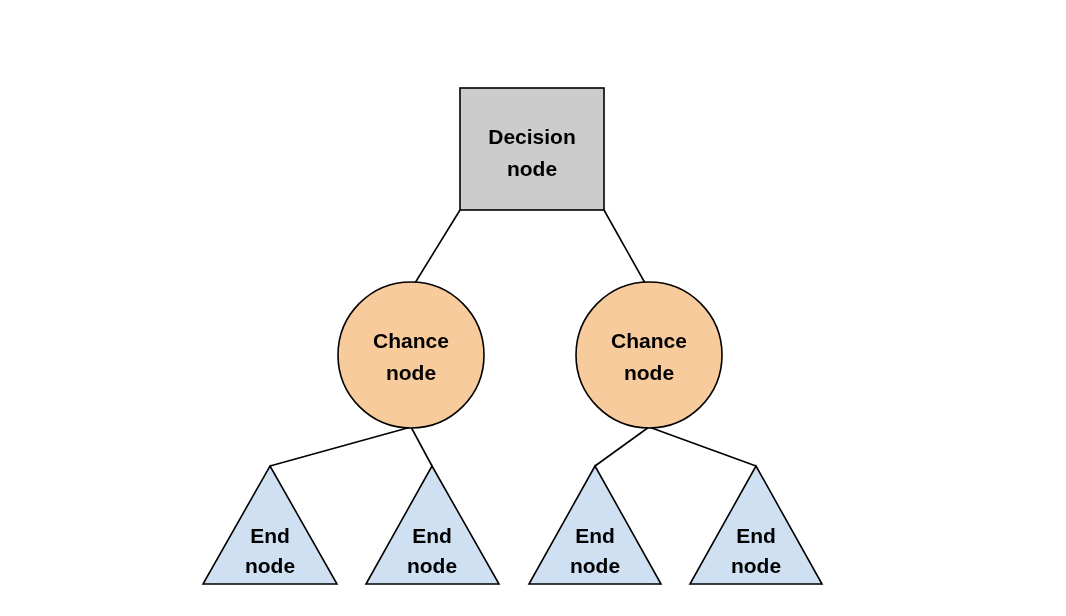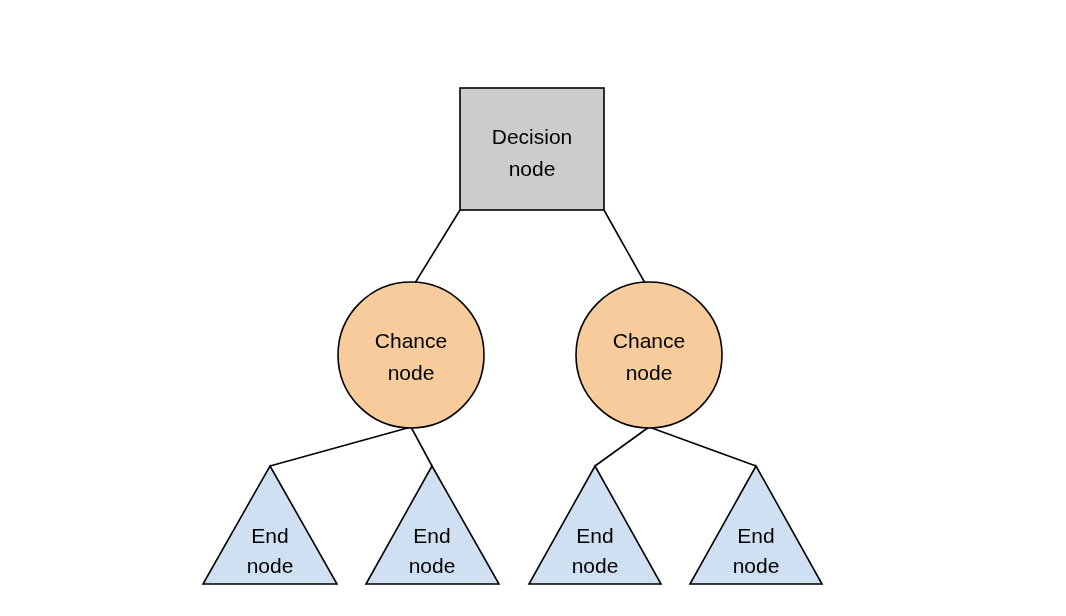--- a/index.html
+++ b/index.html
@@ -9,20 +9,21 @@
   }
   body {
     font-family: "Liberation Sans", sans-serif;
   }
   #canvas {
     position: relative;
     width: 1066px;
     height: 616px;
     background: #ffffff;
     overflow: hidden;
+    font-weight: bold;
   }
   #diagram-svg {
     position: absolute;
     left: 0;
     top: 0;
     width: 1066px;
     height: 616px;
     display: block;
   }
   .edge-line {

